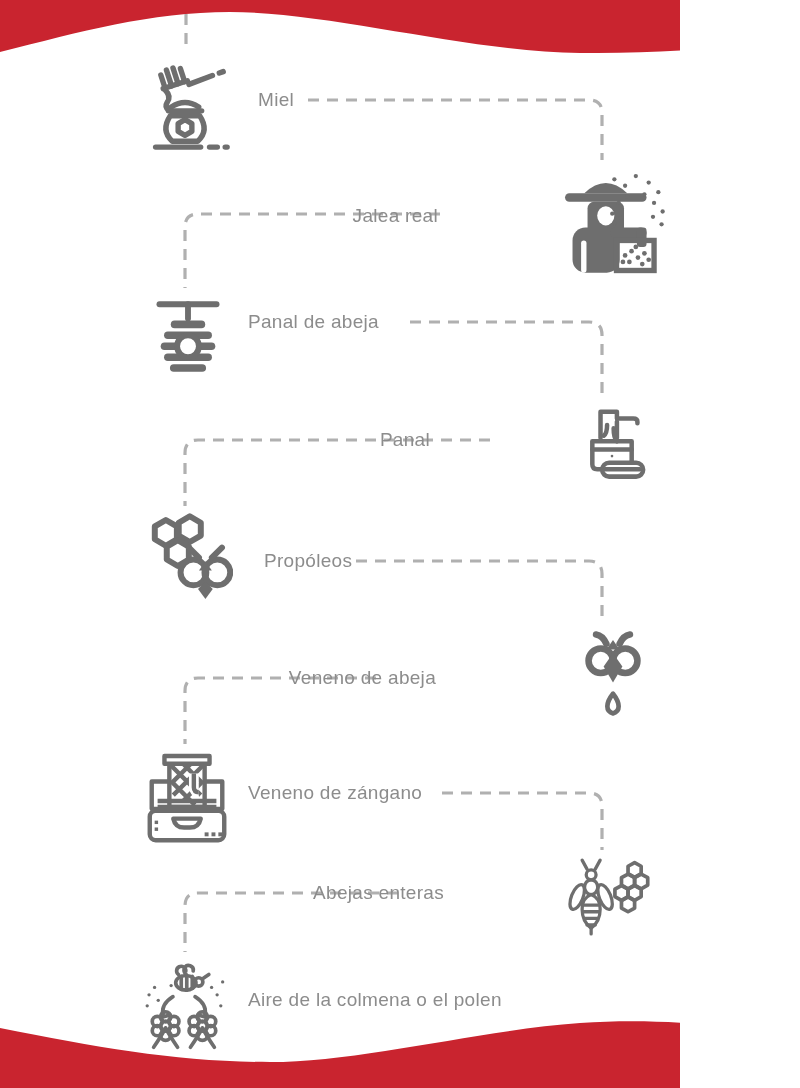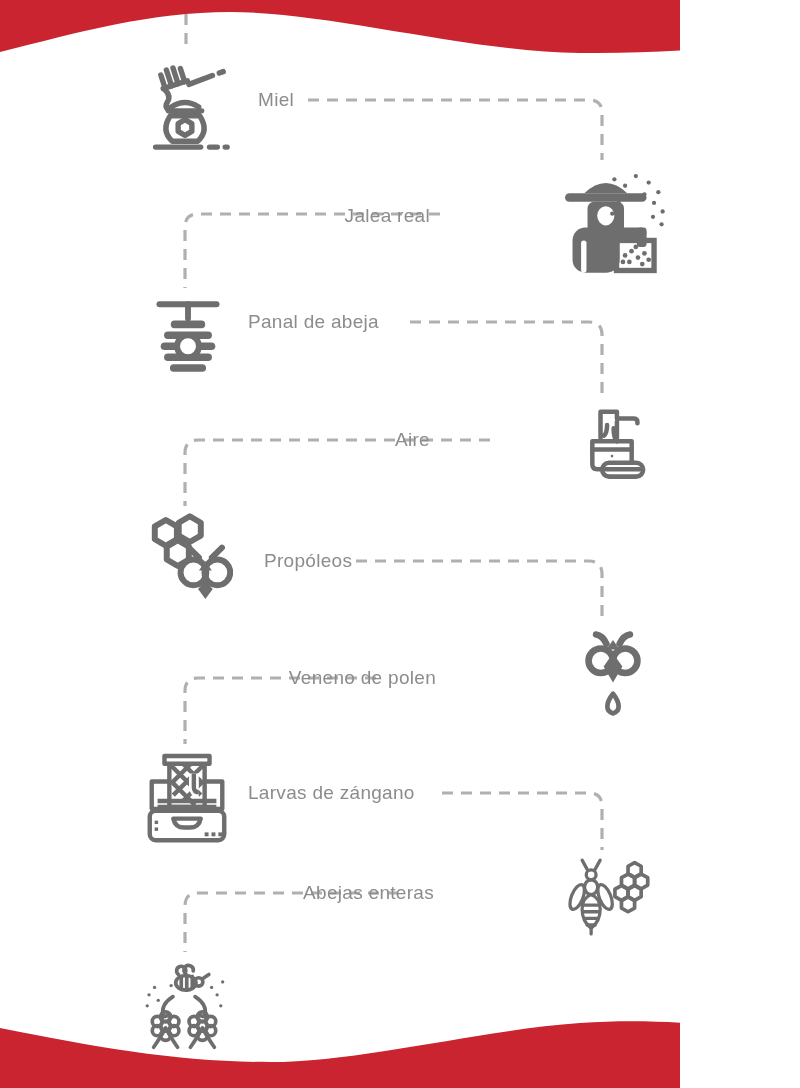--- a/index.html
+++ b/index.html
@@ -102,21 +102,21 @@
         <circle cx="88" cy="82" r="2.2"></circle>
           <circle cx="74" cy="90" r="2.2"></circle>
           <circle cx="86" cy="92" r="2.2"></circle>
         <circle cx="80" cy="76" r="2.2"></circle>
           <circle cx="92" cy="88" r="2.2"></circle>
           <circle cx="68" cy="90" r="2.2"></circle>
       </g>
       <rect x="62" y="70" width="35" height="28" fill="none" stroke="#6e6e6e" stroke-width="5"></rect>
     </svg>
   </div>
-  <div class="label right" style="right:250px;top:206px;">Jalea real</div>
+  <div class="label right" style="right:242px;top:206px;">Jalea real</div>
 
   <div class="icon" style="left:146px;top:292px;width:84px;height:90px;">
     <svg viewBox="0 0 100 100">
       <g fill="none" stroke="#6e6e6e" stroke-width="7" stroke-linecap="round">
         <line x1="16" y1="11" x2="84" y2="11"></line>
         <line x1="50" y1="11" x2="50" y2="28"></line>
       </g>
       <g fill="none" stroke="#6e6e6e" stroke-width="9" stroke-linecap="round">
         <line x1="34" y1="35" x2="66" y2="35"></line>
         <line x1="26" y1="48" x2="74" y2="48"></line>
@@ -138,21 +138,21 @@
         <path d="M52 32 q0 12 4 16"></path>
         <path d="M26 48 h48 v10 h-48 z"></path>
         <path d="M74 58 v14"></path>
         <path d="M26 58 v18 q0 6 6 6 h6"></path>
         <circle cx="50" cy="66" r="1.6" fill="#6e6e6e" stroke="none"></circle>
         <rect x="38" y="74" width="50" height="17" rx="8.5"></rect>
         <line x1="42" y1="82" x2="84" y2="82"></line>
       </g>
     </svg>
   </div>
-  <div class="label right" style="right:250px;top:430px;">Aire</div>
+  <div class="label right" style="right:250px;top:430px;">Panal</div>
 
   <div class="icon" style="left:141px;top:508px;width:92px;height:92px;">
     <svg viewBox="0 0 100 100">
       <g fill="none" stroke="#6e6e6e" stroke-width="6.5" stroke-linejoin="round" stroke-linecap="round">
         <path d="M27 13 l12 7 v14 l-12 7 -12 -7 v-14 z"></path>
         <path d="M53 9 l12 7 v14 l-12 7 -12 -7 v-14 z"></path>
         <path d="M40 35 l12 7 v14 l-12 7 -12 -7 v-14 z"></path>
         <circle cx="57" cy="70" r="14"></circle>
         <circle cx="83" cy="70" r="14"></circle>
         <path d="M63 54 l-11 -11"></path>
@@ -174,21 +174,21 @@
         <path d="M28 19 q-4 -9 -11 -10"></path>
         <path d="M42 19 q4 -9 11 -10"></path>
       </g>
       <g fill="#6e6e6e">
         <path d="M35 15 l-7 10 h14 z"></path>
         <path d="M35 29 l-10 14 10 17 10 -17 z"></path>
       </g>
       <path d="M35 72 C27 82 27 91 35 93 C43 91 43 82 35 72 Z" fill="none" stroke="#6e6e6e" stroke-width="5" stroke-linejoin="round"></path>
     </svg>
   </div>
-  <div class="label right" style="right:244px;top:668px;">Veneno de polen</div>
+  <div class="label right" style="right:244px;top:668px;">Veneno de abeja</div>
 
   <div class="icon" style="left:138px;top:748px;width:98px;height:108px;">
     <svg viewBox="0 0 100 110">
       <g fill="none" stroke="#6e6e6e" stroke-width="4.5" stroke-linejoin="round">
         <rect x="14" y="34" width="72" height="28"></rect>
         <rect x="32" y="16" width="36" height="44" fill="#ffffff"></rect>
         <rect x="27" y="8" width="46" height="8" fill="#ffffff"></rect>
         <path d="M34 18 L64 48 M34 34 L58 58 M46 16 L66 36 M66 18 L36 48 M66 34 L46 54 M54 16 L34 36"></path>
         <path d="M57 26 v14 q0 5 5 5" stroke="#ffffff" stroke-width="10"></path>
         <path d="M57 26 v14 q0 5 5 5"></path>
@@ -198,21 +198,21 @@
       </g>
       <g fill="#6e6e6e">
         <rect x="68" y="86" width="4" height="4"></rect>
           <rect x="75" y="86" width="4" height="4"></rect>
           <rect x="82" y="86" width="4" height="4"></rect>
         <rect x="17" y="74" width="3.5" height="3.5"></rect>
           <rect x="17" y="81" width="3.5" height="3.5"></rect>
       </g>
     </svg>
   </div>
-  <div class="label" style="left:248px;top:783px;">Larvas de zángano</div>
+  <div class="label" style="left:248px;top:783px;">Veneno de zángano</div>
 
   <div class="icon" style="left:563px;top:856px;width:94px;height:82px;">
     <svg viewBox="0 0 110 100">
       <g fill="none" stroke="#6e6e6e" stroke-width="4" stroke-linecap="round">
         <path d="M27 16 l-6 -11 M37 16 l6 -11"></path>
         <circle cx="32" cy="23" r="6"></circle>
         <ellipse cx="32" cy="38" rx="8" ry="9"></ellipse>
         <ellipse cx="15" cy="50" rx="7" ry="16" transform="rotate(22 15 50)"></ellipse>
         <ellipse cx="49" cy="50" rx="7" ry="16" transform="rotate(-22 49 50)"></ellipse>
         <path d="M32 47 q-11 4 -11 18 q0 15 11 23 q11 -8 11 -23 q0 -14 -11 -18 z"></path>
@@ -222,21 +222,21 @@
       <g fill="none" stroke="#6e6e6e" stroke-width="4.5" stroke-linejoin="round">
         <path d="M85 8 l8 4.5 v9 l-8 4.5 -8 -4.5 v-9 z"></path>
         <path d="M77 22 l8 4.5 v9 l-8 4.5 -8 -4.5 v-9 z"></path>
         <path d="M93 22 l8 4.5 v9 l-8 4.5 -8 -4.5 v-9 z"></path>
         <path d="M69 36 l8 4.5 v9 l-8 4.5 -8 -4.5 v-9 z"></path>
         <path d="M85 36 l8 4.5 v9 l-8 4.5 -8 -4.5 v-9 z"></path>
         <path d="M77 50 l8 4.5 v9 l-8 4.5 -8 -4.5 v-9 z"></path>
       </g>
     </svg>
   </div>
-  <div class="label right" style="right:246px;top:883px;">Abejas enteras</div>
+  <div class="label right" style="right:236px;top:883px;">Abejas enteras</div>
 
   <div class="icon" style="left:136px;top:958px;width:96px;height:92px;">
     <svg viewBox="0 0 100 100">
       <g fill="none" stroke="#6e6e6e" stroke-width="4" stroke-linecap="round" stroke-linejoin="round">
         <ellipse cx="52" cy="27" rx="11" ry="8"></ellipse>
         <path d="M47 20 v14 M53 19 v16 M59 20 v13"></path>
         <circle cx="66" cy="26" r="4.5"></circle>
         <path d="M71 22 l6 -4"></path>
         <path d="M44 18 a5 5 0 1 1 8 -4 M52 17 a5 5 0 1 1 8 -3"></path>
         <path d="M38 42 q-13 8 -11 20"></path>
@@ -266,14 +266,15 @@
           <circle cx="10" cy="52" r="1.8"></circle>
         <circle cx="22" cy="46" r="1.8"></circle>
           <circle cx="86" cy="40" r="1.8"></circle>
           <circle cx="80" cy="32" r="1.8"></circle>
         <circle cx="90" cy="52" r="1.8"></circle>
           <circle cx="92" cy="26" r="1.8"></circle>
           <circle cx="36" cy="30" r="1.8"></circle>
       </g>
     </svg>
   </div>
+  <div class="label" style="left:248px;top:990px;">Aire de la colmena o el polen</div>
 
 </div>
 
 </body></html>

